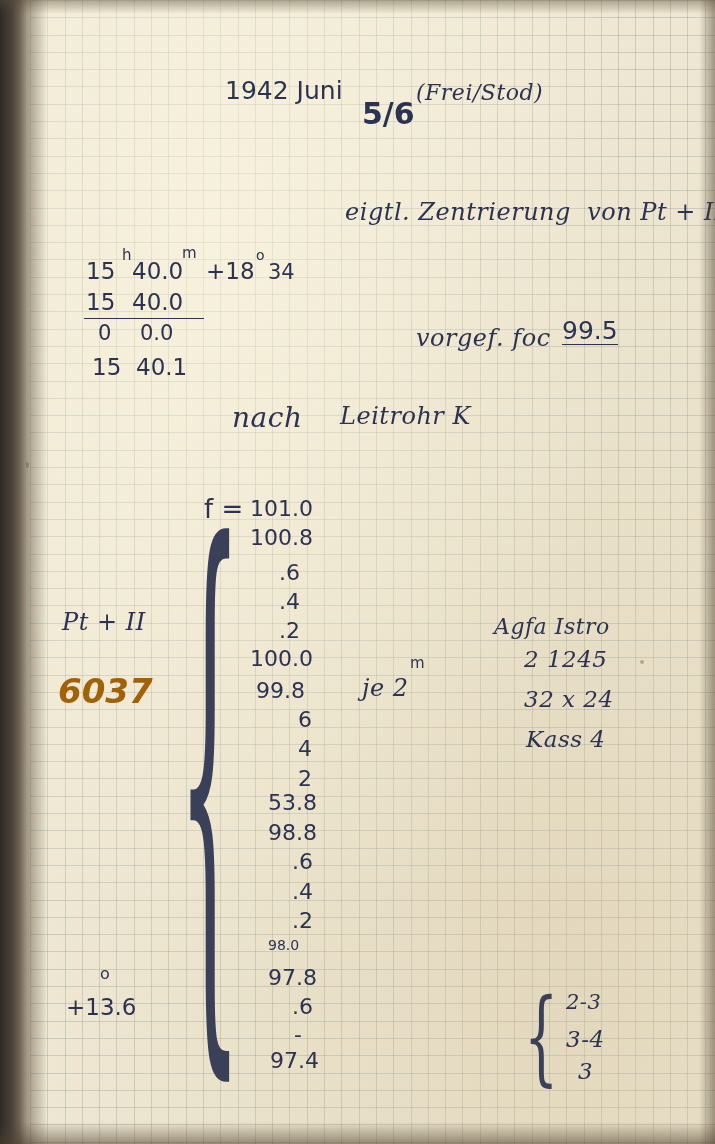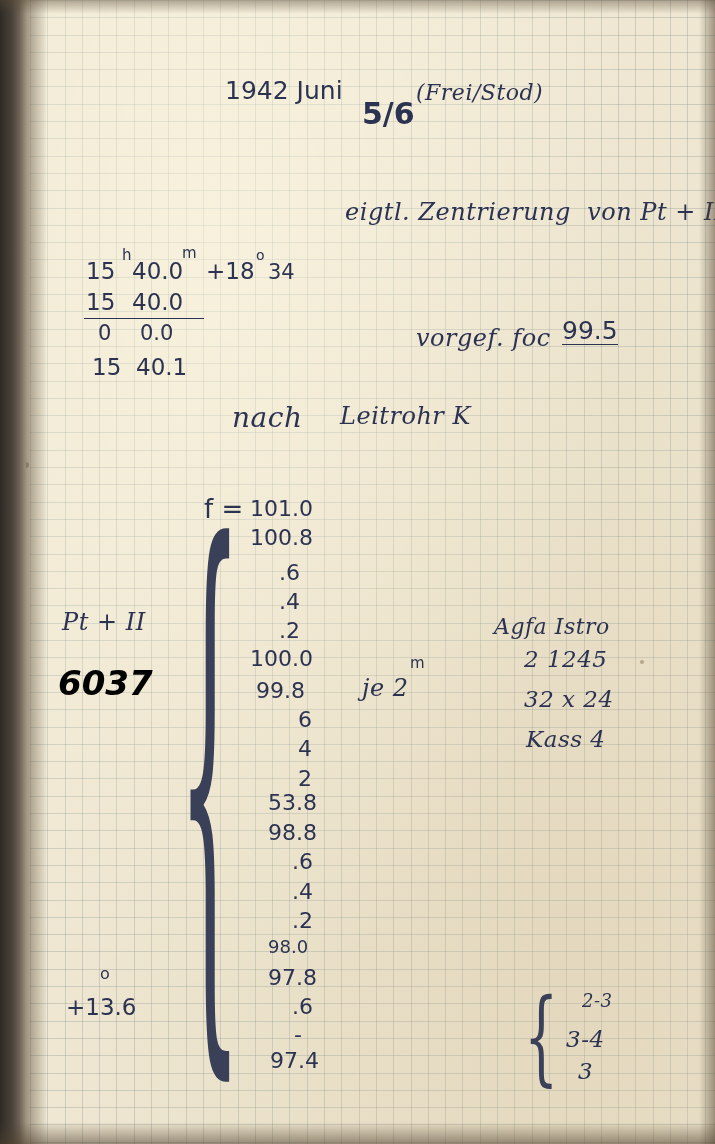--- a/index.html
+++ b/index.html
@@ -99,21 +99,21 @@
     color: #2c3352;
     font-family: "DejaVu Sans", sans-serif;
     white-space: pre;
     line-height: 1;
   }
   .cursive {
     font-style: italic;
     font-family: "DejaVu Serif", serif;
     letter-spacing: 0.5px;
   }
-  .red { color: #000000; }
+  .red { color: #a16207; margin-top: 8px; }
   .pageno {
     font-family: "DejaVu Serif", serif;
     color: #22262f;
     font-weight: 700;
   }
 
   .brace {
     position: absolute;
     z-index: 4;
     color: #3a4058;
@@ -187,37 +187,37 @@
   <div class="ink" style="left:250px; top:648px; font-size:22px;">100.0</div>
   <div class="ink" style="left:256px; top:680px; font-size:22px;">99.8</div>
   <div class="ink" style="left:298px; top:709px; font-size:22px;">6</div>
   <div class="ink" style="left:298px; top:738px; font-size:22px;">4</div>
   <div class="ink" style="left:298px; top:768px; font-size:22px;">2</div>
   <div class="ink" style="left:268px; top:792px; font-size:22px;">53.8</div>
   <div class="ink" style="left:268px; top:822px; font-size:22px;">98.8</div>
   <div class="ink" style="left:292px; top:851px; font-size:22px;">.6</div>
   <div class="ink" style="left:292px; top:881px; font-size:22px;">.4</div>
   <div class="ink" style="left:292px; top:910px; font-size:22px;">.2</div>
-  <div class="ink" style="left:268px; top:938px; font-size:18px;">98.0</div>
+  <div class="ink" style="left:268px; top:938px; font-size:14px;">98.0</div>
   <div class="ink" style="left:268px; top:967px; font-size:22px;">97.8</div>
   <div class="ink" style="left:292px; top:996px; font-size:22px;">.6</div>
   <div class="ink" style="left:294px; top:1024px; font-size:22px;">-</div>
   <div class="ink" style="left:270px; top:1050px; font-size:22px;">97.4</div>
 
   <div class="ink cursive" style="left:62px; top:610px; font-size:24px;">Pt + II</div>
   <div class="ink red" style="left:58px; top:666px; font-size:34px; font-weight:700; font-style:italic;">6037</div>
   <div class="ink" style="left:100px; top:966px; font-size:16px;">o</div>
   <div class="ink" style="left:66px; top:996px; font-size:23px;">+13.6</div>
 
   <div class="ink cursive" style="left:362px; top:676px; font-size:24px;">je 2</div>
   <div class="ink" style="left:410px; top:656px; font-size:15px;">m</div>
 
   <div class="ink cursive" style="left:494px; top:616px; font-size:22px;">Agfa Istro</div>
   <div class="ink cursive" style="left:524px; top:648px; font-size:23px;">2 1245</div>
   <div class="ink cursive" style="left:524px; top:688px; font-size:23px;">32 x 24</div>
   <div class="ink cursive" style="left:526px; top:728px; font-size:23px;">Kass 4</div>
 
   <div class="brace" style="left:524px; top:986px; font-size:54px; transform:scaleY(1.9); transform-origin:left top;">{</div>
-  <div class="ink cursive" style="left:566px; top:992px; font-size:18px;padding-left:16px;">2-3</div>
+  <div class="ink cursive" style="left:566px; top:992px; font-size:21px;">2-3</div>
   <div class="ink cursive" style="left:566px; top:1028px; font-size:23px;">3-4</div>
   <div class="ink cursive" style="left:578px; top:1060px; font-size:23px;">3</div>
 
 </div>
 
 </body></html>

